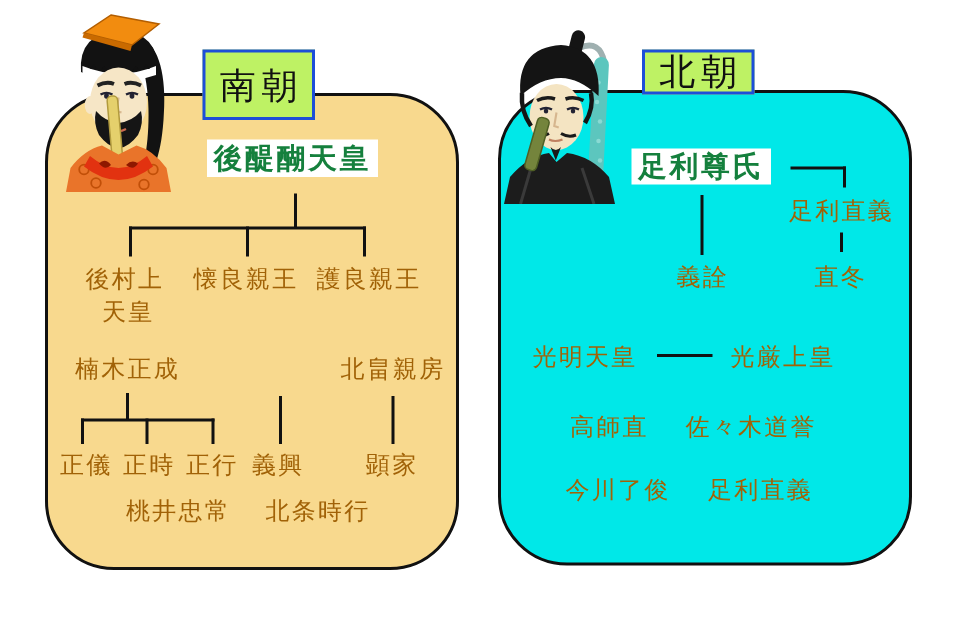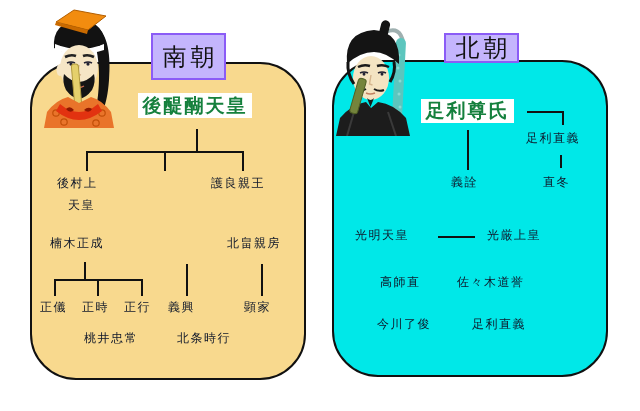--- a/index.html
+++ b/index.html
@@ -1,23 +1,23 @@
 <!DOCTYPE html>
 <html><head>
 <meta charset="utf-8">
 <style>
   html,body{margin:0;padding:0;background:#fff;font-family:"DejaVu Sans","Liberation Sans",sans-serif;}
   .stage{position:relative;width:640px;height:411px;background:#fff;overflow:hidden;}
   .court-box{position:absolute;border:2px solid #111;border-radius:46px;box-sizing:border-box;z-index:1;}
-  .title-box{position:absolute;background:#c4b5fd;border:2px solid #8b5cf6;box-sizing:border-box;z-index:5;
+  .title-box{position:absolute;background:#bef264;border:2px solid #1d4ed8;box-sizing:border-box;z-index:5;
              display:flex;align-items:center;justify-content:center;
-             font-size:24px;letter-spacing:4px;color:#111;text-indent:4px;margin-left:16px;}
+             font-size:24px;letter-spacing:4px;color:#111;text-indent:4px;}
   .head-label{position:absolute;background:#fff;z-index:4;display:flex;align-items:center;justify-content:center;
               font-weight:bold;font-size:19px;letter-spacing:2px;color:#15803d;white-space:nowrap;}
-  .lbl{position:absolute;font-size:12px;letter-spacing:1.5px;color:#0f172a;white-space:nowrap;z-index:3;line-height:1.1;}
+  .lbl{position:absolute;font-size:16px;letter-spacing:1.5px;color:#a16207;white-space:nowrap;z-index:3;line-height:1.1;}
   .ln{position:absolute;background:#111;z-index:2;}
   .figure{position:absolute;z-index:6;}
 </style>
 </head>
 <body>
 
 <div class="stage">
 
   <div class="court-box" style="left: 30px; top: 62px; width: 276px; height: 318px; background-color: rgb(248, 217, 142);"></div>
   <div class="court-box" style="left: 332px; top: 60px; width: 276px; height: 317px; background-color: rgb(0, 232, 232);"></div>
@@ -107,20 +107,21 @@
   <div class="ln" style="left:261px;top:264px;width:2px;height:32px;"></div>
 
   <div class="ln" style="left:527px;top:111px;width:37px;height:2px;"></div>
   <div class="ln" style="left:562px;top:111px;width:2px;height:14px;"></div>
   <div class="ln" style="left:467px;top:130px;width:2px;height:40px;"></div>
   <div class="ln" style="left:560px;top:155px;width:2px;height:13px;"></div>
   <div class="ln" style="left:438px;top:236px;width:37px;height:2px;"></div>
 
   <span class="lbl" style="left:57px;top:177px;">後村上</span>
   <span class="lbl" style="left:68px;top:199px;">天皇</span>
+  <span class="lbl" style="left:129px;top:177px;">懐良親王</span>
   <span class="lbl" style="left:211px;top:177px;">護良親王</span>
   <span class="lbl" style="left:50px;top:237px;">楠木正成</span>
   <span class="lbl" style="left:227px;top:237px;">北畠親房</span>
   <span class="lbl" style="left:40px;top:301px;">正儀</span>
   <span class="lbl" style="left:82px;top:301px;">正時</span>
   <span class="lbl" style="left:124px;top:301px;">正行</span>
   <span class="lbl" style="left:168px;top:301px;">義興</span>
   <span class="lbl" style="left:244px;top:301px;">顕家</span>
   <span class="lbl" style="left:177px;top:332px;">北条時行</span>
   <span class="lbl" style="left:84px;top:332px;">桃井忠常</span>

